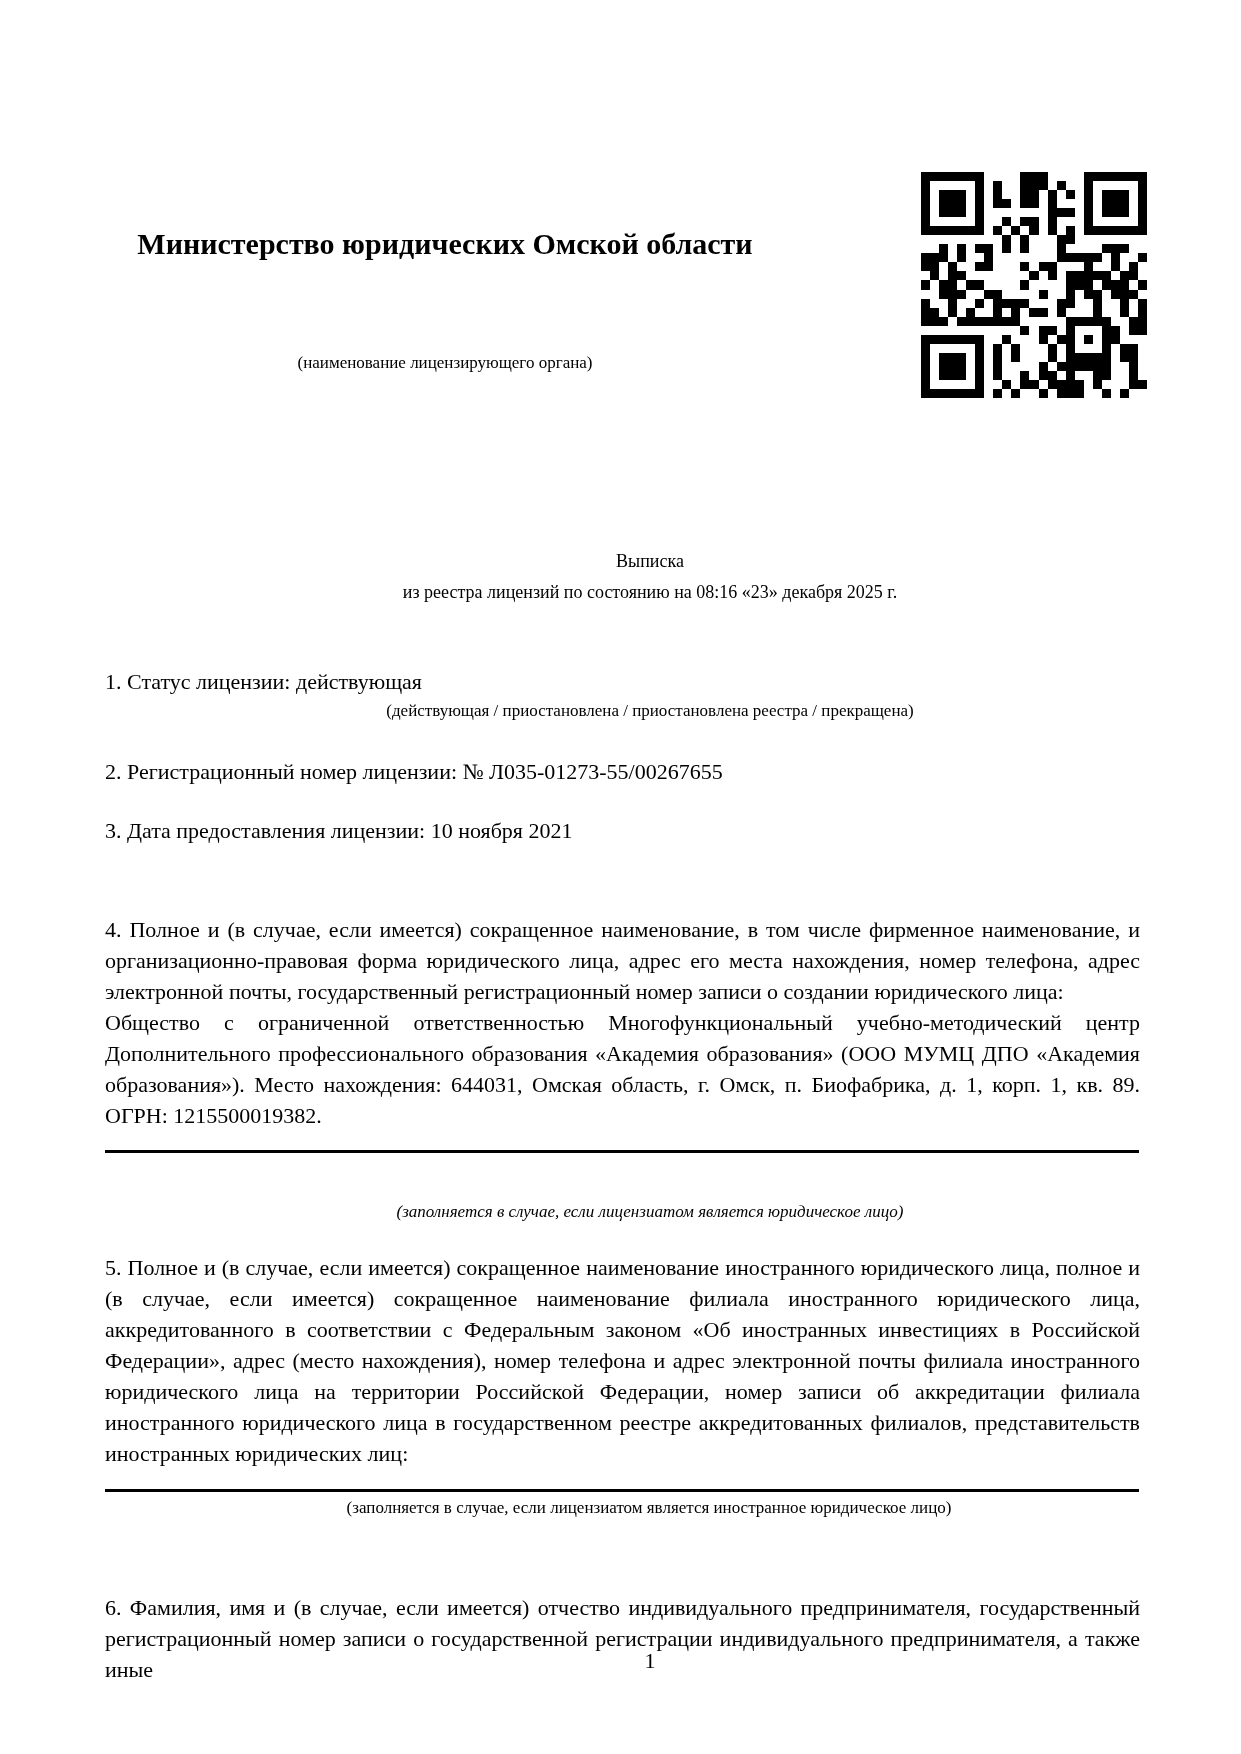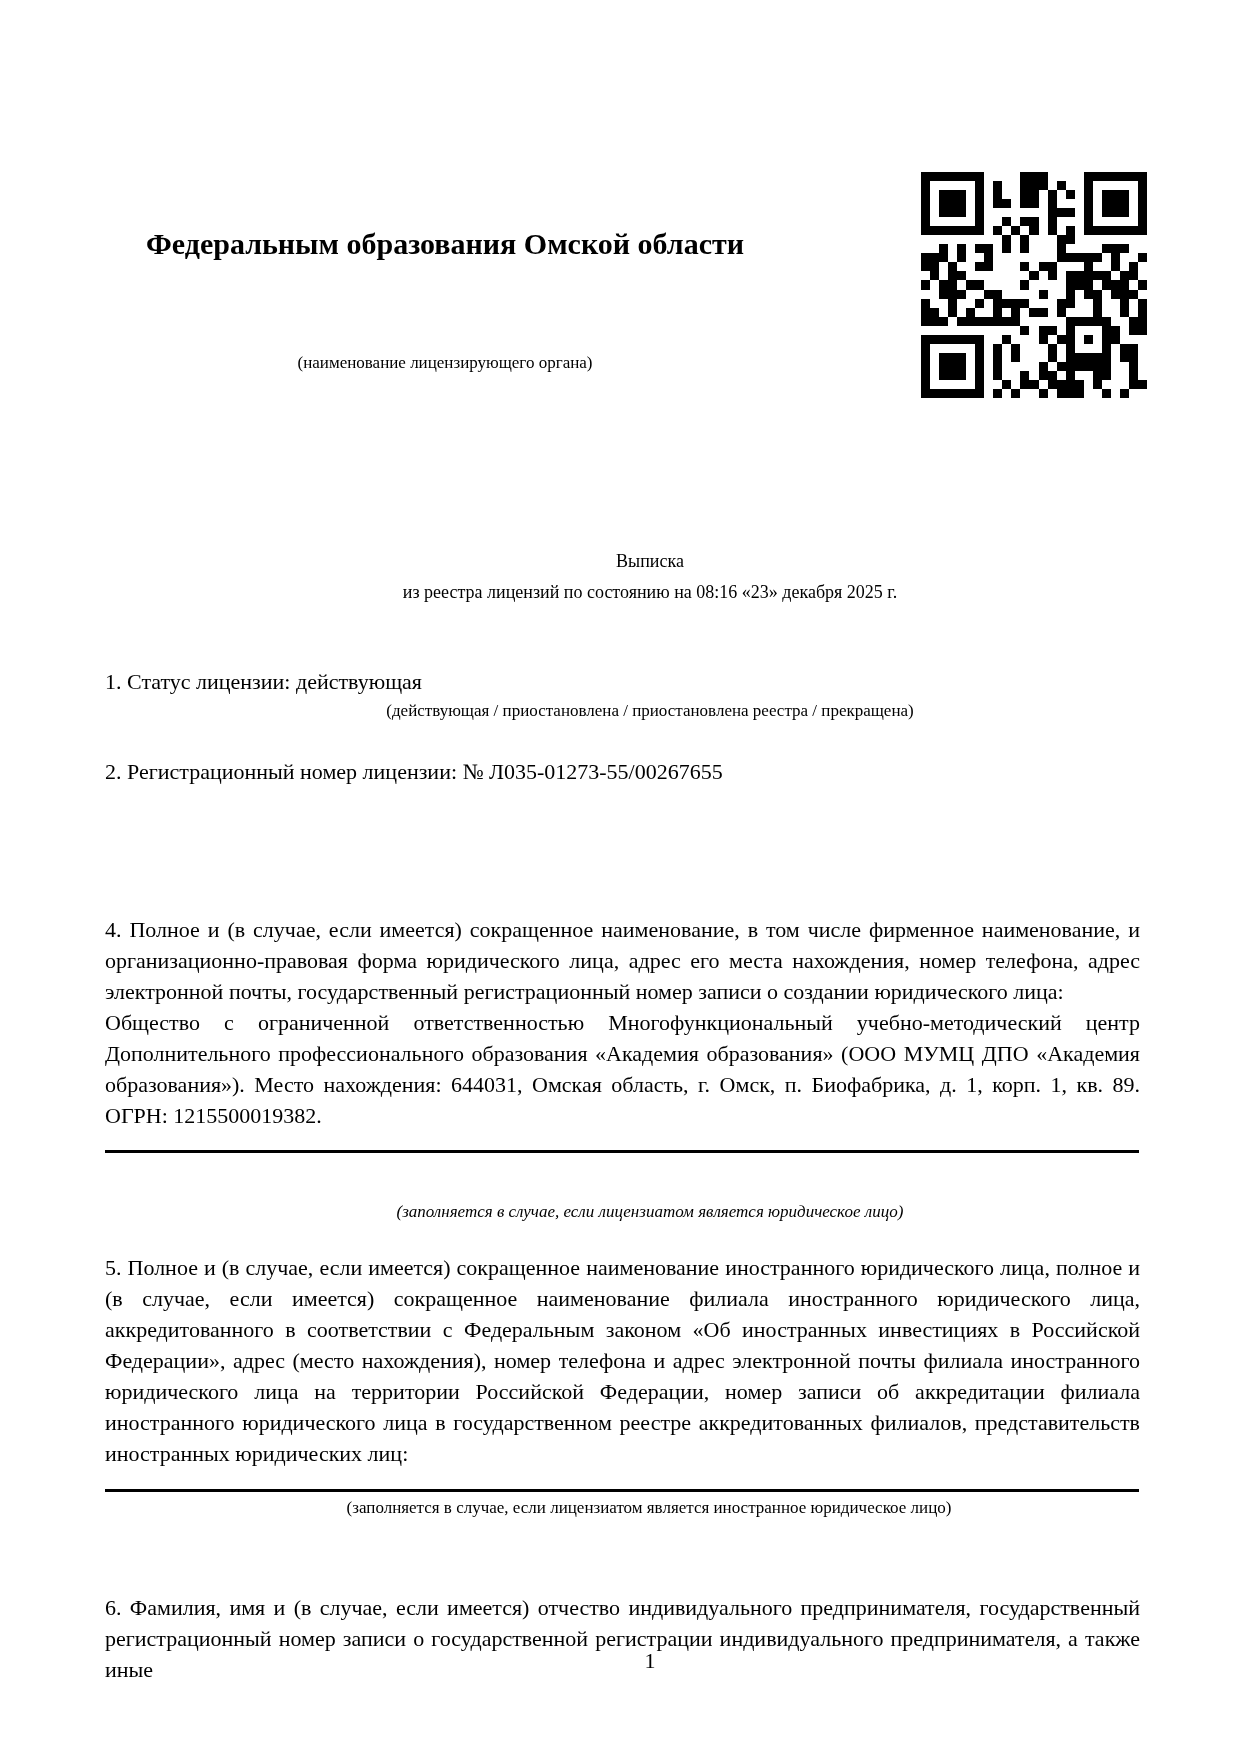--- a/index.html
+++ b/index.html
@@ -379,34 +379,35 @@
         <rect x="10" y="24" width="1" height="1" fill="#000000"></rect>
         <rect x="13" y="24" width="1" height="1" fill="#000000"></rect>
         <rect x="15" y="24" width="1" height="1" fill="#000000"></rect>
         <rect x="16" y="24" width="1" height="1" fill="#000000"></rect>
         <rect x="17" y="24" width="1" height="1" fill="#000000"></rect>
         <rect x="20" y="24" width="1" height="1" fill="#000000"></rect>
         <rect x="22" y="24" width="1" height="1" fill="#000000"></rect>
       </svg>
   </div>
 
-  <div class="abs header-title">Федеральным образования Омской области</div>
+  <div class="abs header-title">Министерство юридических Омской области</div>
 
   <div class="abs header-subtitle">(наименование лицензирующего органа)</div>
 
   <div class="abs doc-title">
     <div>Выписка</div>
     <div>из реестра лицензий по состоянию на 08:16 «23» декабря 2025 г.</div>
   </div>
 
   <div class="abs body-text item-1">1. Статус лицензии: действующая</div>
   <div class="abs caption caption-1">(действующая / приостановлена / приостановлена реестра / прекращена)</div>
 
   <div class="abs body-text item-2">2. Регистрационный номер лицензии: № Л035-01273-55/00267655</div>
 
+  <div class="abs body-text item-3">3. Дата предоставления лицензии: 10 ноября 2021</div>
 
   <div class="abs body-text para para-4">
     <div>4. Полное и (в случае, если имеется) сокращенное наименование, в том числе фирменное наименование, и организационно-правовая форма юридического лица, адрес его места нахождения, номер телефона, адрес электронной почты, государственный регистрационный номер записи о создании юридического лица:</div>
     <div>Общество с ограниченной ответственностью Многофункциональный учебно-методический центр Дополнительного профессионального образования «Академия образования» (ООО МУМЦ ДПО «Академия образования»). Место нахождения: 644031, Омская область, г. Омск, п. Биофабрика, д. 1, корп. 1, кв. 89. ОГРН: 1215500019382.</div>
   </div>
   <div class="abs rule rule-1"></div>
   <div class="abs caption caption-4">(заполняется в случае, если лицензиатом является юридическое лицо)</div>
 
   <div class="abs body-text para para-5">
     <div>5. Полное и (в случае, если имеется) сокращенное наименование иностранного юридического лица, полное и (в случае, если имеется) сокращенное наименование филиала иностранного юридического лица, аккредитованного в соответствии с Федеральным законом «Об иностранных инвестициях в Российской Федерации», адрес (место нахождения), номер телефона и адрес электронной почты филиала иностранного юридического лица на территории Российской Федерации, номер записи об аккредитации филиала иностранного юридического лица в государственном реестре аккредитованных филиалов, представительств иностранных юридических лиц:</div>

